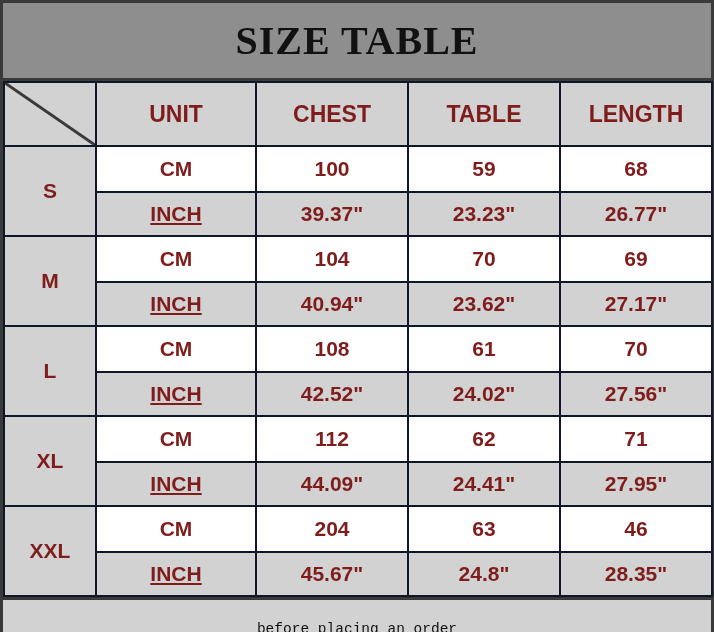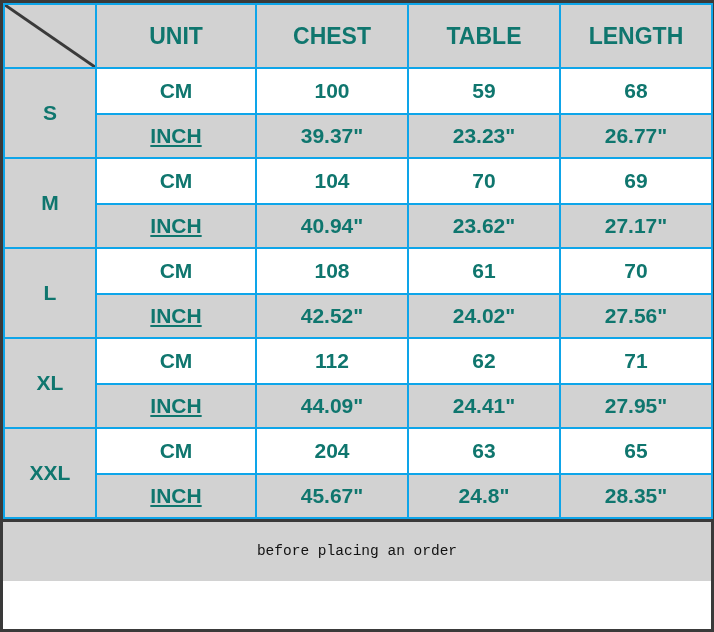--- a/index.html
+++ b/index.html
@@ -39,25 +39,25 @@
     font-family: "Liberation Serif", serif;
   }
   
   table.size-table {
     width: 100%;
     border-collapse: collapse;
     table-layout: fixed;
   }
   table.size-table td,
   table.size-table th {
-    border: 2px solid #0ea5e9;
+    border: 2px solid #0f172a;
     text-align: center;
     vertical-align: middle;
     font-size: 21px;
-    color: #0f766e;
+    color: #7f1d1d;
     font-weight: bold;
     padding: 0;
     font-family: "Liberation Sans", sans-serif;
   }
   
   col.c-size  { width: 92px; }
   col.c-unit  { width: 160px; }
   col.c-chest { width: 152px; }
   col.c-sleeve{ width: 152px; }
   col.c-length{ width: 152px; }
@@ -120,20 +120,23 @@
     color: #111111;
     line-height: 1.45;
     padding: 0 8px;
   }
 </style>
 </head>
 <body>
 
 <div class="sheet">
 
+  <div class="title-bar">
+    <span class="title-text">SIZE TABLE</span>
+  </div>
 
   <table class="size-table">
     <colgroup>
       <col class="c-size">
       <col class="c-unit">
       <col class="c-chest">
       <col class="c-sleeve">
       <col class="c-length">
     </colgroup>
     <tbody>
@@ -203,21 +206,21 @@
         <td class="val-inch">44.09"</td>
         <td class="val-inch">24.41"</td>
         <td class="val-inch">27.95"</td>
       </tr>
 
       <tr>
         <td class="size-cell" rowspan="2">XXL</td>
         <td class="unit-cm">CM</td>
         <td class="val-cm">204</td>
         <td class="val-cm">63</td>
-        <td class="val-cm">65</td>
+        <td class="val-cm">46</td>
       </tr>
       <tr>
         <td class="unit-inch">INCH</td>
         <td class="val-inch">45.67"</td>
         <td class="val-inch">24.8"</td>
         <td class="val-inch">28.35"</td>
       </tr>
     </tbody>
   </table>
 

